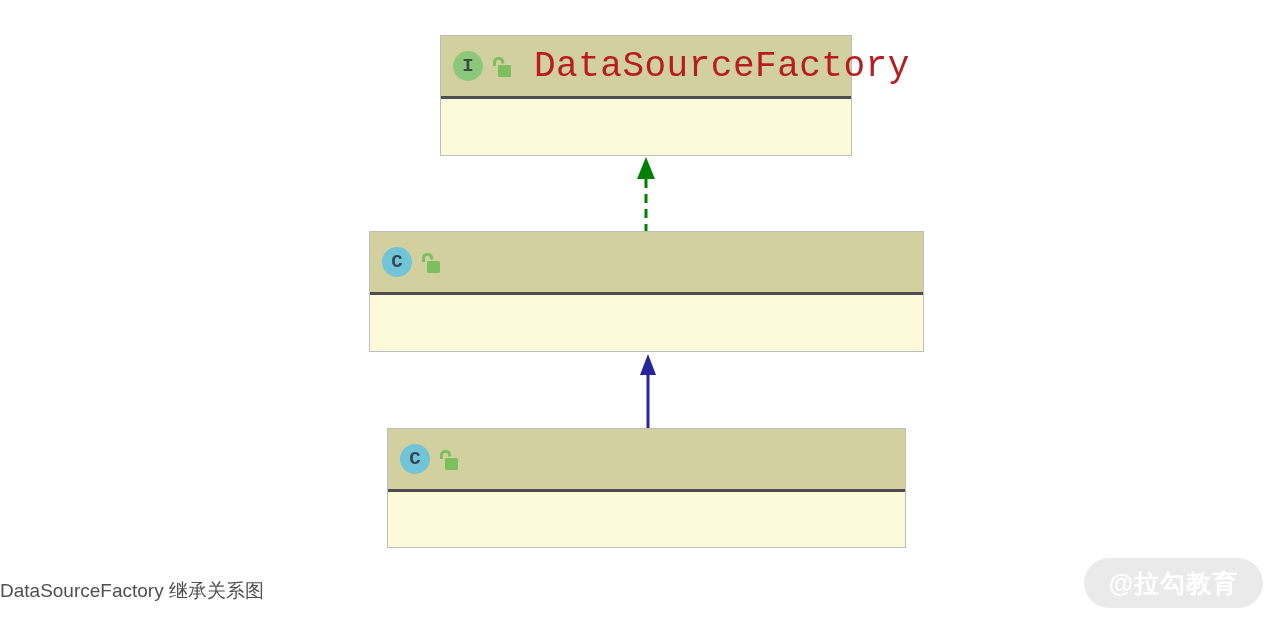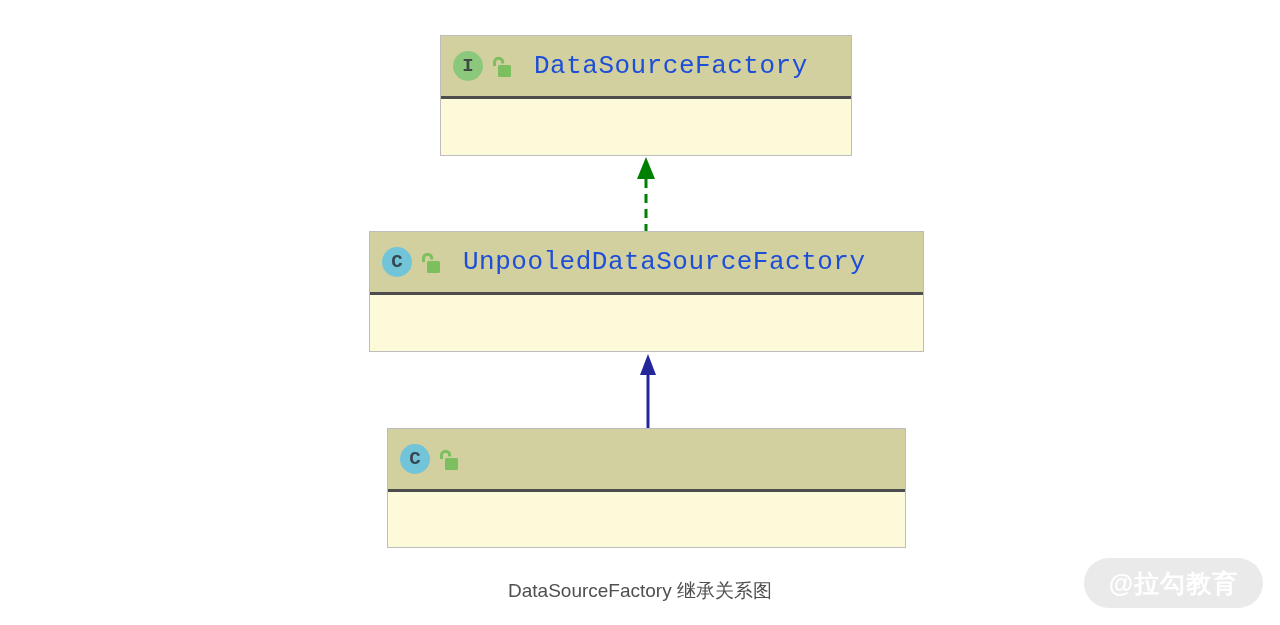--- a/index.html
+++ b/index.html
@@ -46,37 +46,37 @@
     flex: 0 0 auto;
   }
   .icon-interface { background: #8cc87c; }
   .icon-class     { background: #72c4d8; color: #37474f; }
 
   .lock-icon { margin-left: 8px; flex: 0 0 auto; display: inline-flex; }
 
   .class-name {
     margin-left: 22px;
     font-family: "Liberation Mono", "DejaVu Sans Mono", monospace;
-    font-size: 26px;
+    font-size: 36px;
     letter-spacing: 0.5px;
-    color: #1d4ed8;
+    color: #b91c1c;
     white-space: nowrap;
   }
 
   
   .arrow { position: absolute; }
   .arrow-implements { left: 634px; top: 156px; }
   .arrow-extends    { left: 636px; top: 353px; }
 
   
   .caption {
     position: absolute;
     left: 0; top: 578px;
     width: 1280px;
-    text-align: center;
+    text-align: left;
     font-size: 19px;
     color: #4f4f4f;
   }
 
   
   .watermark {
     position: absolute;
     left: 1084px; top: 558px;
     width: 179px; height: 50px;
     background: #eaeaea;
@@ -120,21 +120,20 @@
     <div class="box-header">
       <span class="icon-circle icon-class">
         <span>C</span>
       </span>
       <span class="lock-icon">
         <svg width="21" height="23" viewBox="0 0 21 23">
           <path d="M3.5 11 V7.3 a4.1 4.1 0 0 1 8.2 0 V8.6" fill="none" stroke="#7cbf5e" stroke-width="3"></path>
           <rect x="7" y="10" width="13" height="12" rx="1.5" fill="#7cbf5e"></rect>
         </svg>
       </span>
-      <span class="class-name">UnpooledDataSourceFactory</span>
     </div>
     <div class="box-body"></div>
   </div>
 
   <svg class="arrow arrow-extends" width="24" height="75">
     <line x1="12" y1="20" x2="12" y2="75" stroke="#26269c" stroke-width="3"></line>
     <polygon points="12,1 4,22 20,22" fill="#26269c"></polygon>
   </svg>
 
   <div class="class-box box-bottom">

